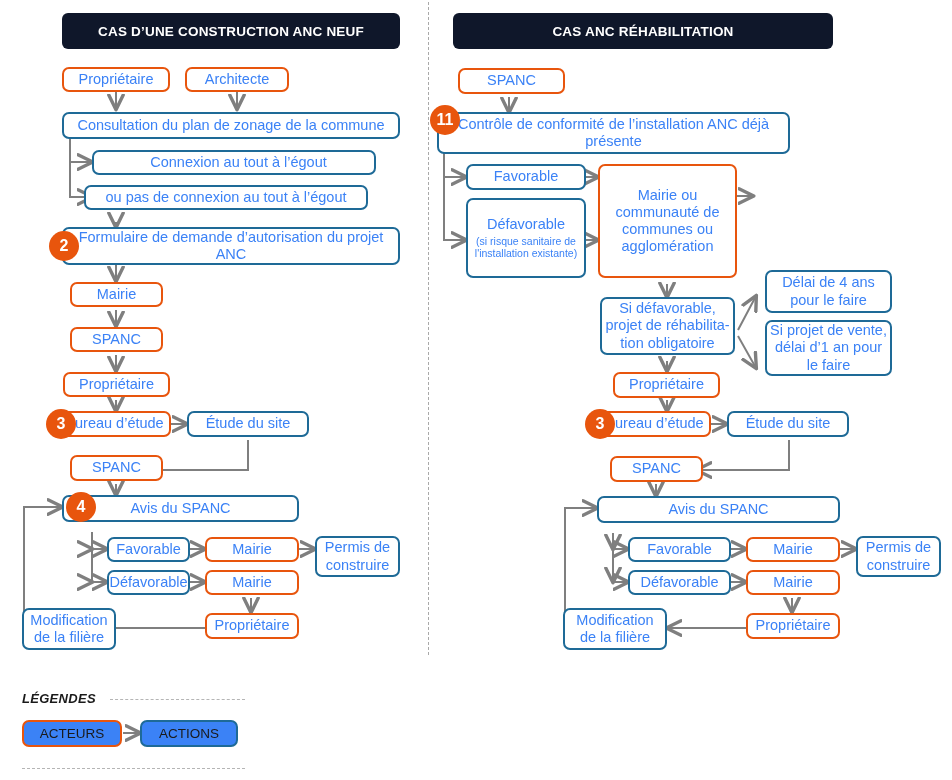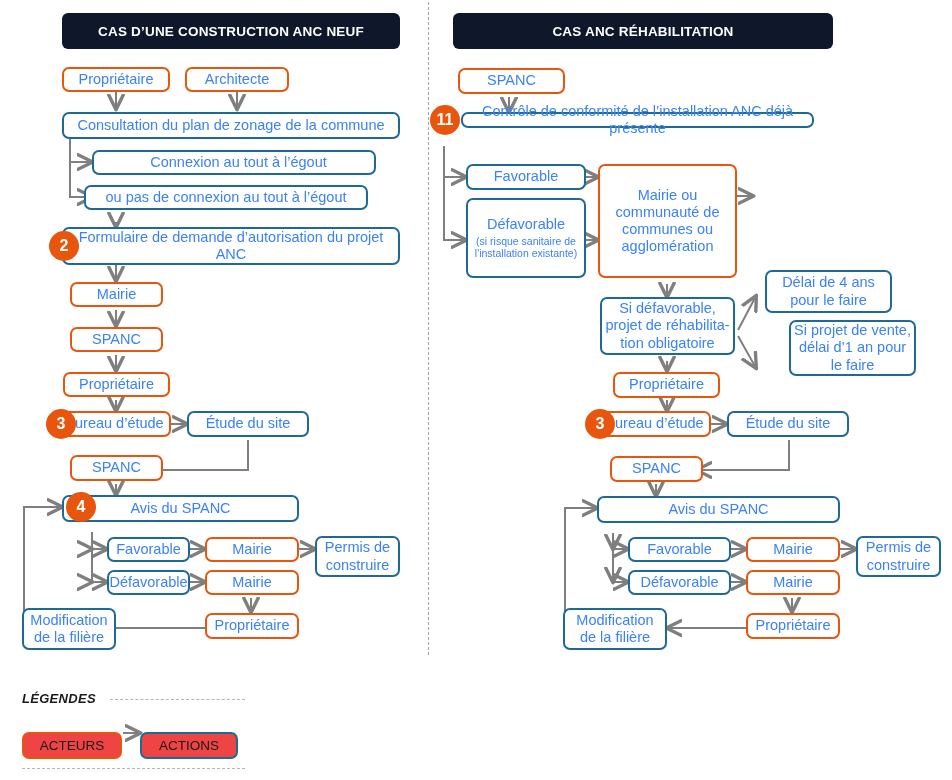--- a/index.html
+++ b/index.html
@@ -21,23 +21,23 @@
   .node.actor{border-color:#E8550D;}
   .node .sub{font-size:10.5px;line-height:1.14;margin-top:2px;}
 
   .badge{position:absolute;background:#E8550D;color:#fff;border-radius:50%;
          display:flex;align-items:center;justify-content:center;
          font-weight:bold;font-size:16px;z-index:5;}
 
   .legend-title{position:absolute;font-style:italic;font-weight:bold;font-size:13px;
                 color:#1a1a1a;letter-spacing:.3px;}
   .leg-rule{position:absolute;border-top:1px dashed #b5b5b5;height:0;}
-  .legend-box{position:absolute;box-sizing:border-box;background:#ef4444;border-radius:7px;
+  .legend-box{position:absolute;box-sizing:border-box;background:#3b82f6;border-radius:7px;
               display:flex;align-items:center;justify-content:center;
-              font-size:13.5px;color:#1a1a1a;border:2px solid #1E6A97;margin-top:12px;}
+              font-size:13.5px;color:#1a1a1a;border:2px solid #1E6A97;}
   .legend-box.actor{border-color:#E8550D;}
 </style>
 </head>
 <body>
 
 <div id="canvas">
 
   <svg id="wires" viewBox="0 0 952 780">
     <defs>
       <marker id="ah" markerWidth="9" markerHeight="9" refX="7.6" refY="4.5" orient="auto">
@@ -125,31 +125,31 @@
   <div class="node" style="left:107px;top:570px;width:83px;height:25px;">Défavorable</div>
   <div class="node actor" style="left:205px;top:537px;width:94px;height:25px;">Mairie</div>
   <div class="node actor" style="left:205px;top:570px;width:94px;height:25px;">Mairie</div>
   <div class="node" style="left:315px;top:536px;width:85px;height:41px;">Permis de construire</div>
   <div class="node actor" style="left:205px;top:613px;width:94px;height:26px;">Propriétaire</div>
   <div class="node" style="left:22px;top:608px;width:94px;height:42px;">Modification de la filière</div>
 
   <div class="hdr" style="left:453px;top:13px;width:380px;height:36px;">CAS ANC RÉHABILITATION</div>
 
   <div class="node actor" style="left:458px;top:68px;width:107px;height:26px;">SPANC</div>
-  <div class="node" style="left:461px;top:112px;width:353px;height:16px;">Contrôle de conformité de l’installation ANC déjà présente</div>
+  <div class="node" style="left:437px;top:112px;width:353px;height:42px;">Contrôle de conformité de l’installation ANC déjà présente</div>
   <div class="badge" style="left:430px;top:105px;width:30px;height:30px;">11</div>
 
   <div class="node" style="left:466px;top:164px;width:120px;height:26px;">Favorable</div>
   <div class="node" style="left:466px;top:198px;width:120px;height:80px;">
     <span>Défavorable</span>
     <span class="sub">(si risque sanitaire de l'installation existante)</span>
   </div>
   <div class="node actor" style="left:598px;top:164px;width:139px;height:114px;">Mairie ou communauté de communes ou agglomération</div>
   <div class="node" style="left:765px;top:270px;width:127px;height:43px;">Délai de 4 ans pour le faire</div>
-  <div class="node" style="left:765px;top:320px;width:127px;height:56px;margin-left:24px;">Si projet de vente, délai d’1 an pour le faire</div>
+  <div class="node" style="left:765px;top:320px;width:127px;height:56px;">Si projet de vente, délai d’1 an pour le faire</div>
   <div class="node" style="left:600px;top:297px;width:135px;height:58px;">Si défavorable, projet de réhabilita-tion obligatoire</div>
 
   <div class="node actor" style="left:613px;top:372px;width:107px;height:26px;">Propriétaire</div>
   <div class="node actor" style="left:598px;top:411px;width:113px;height:26px;">Bureau d’étude</div>
   <div class="badge" style="left:585px;top:409px;width:30px;height:30px;">3</div>
   <div class="node" style="left:727px;top:411px;width:122px;height:26px;">Étude du site</div>
   <div class="node actor" style="left:610px;top:456px;width:93px;height:26px;">SPANC</div>
 
   <div class="node" style="left:597px;top:496px;width:243px;height:27px;">Avis du SPANC</div>
 

